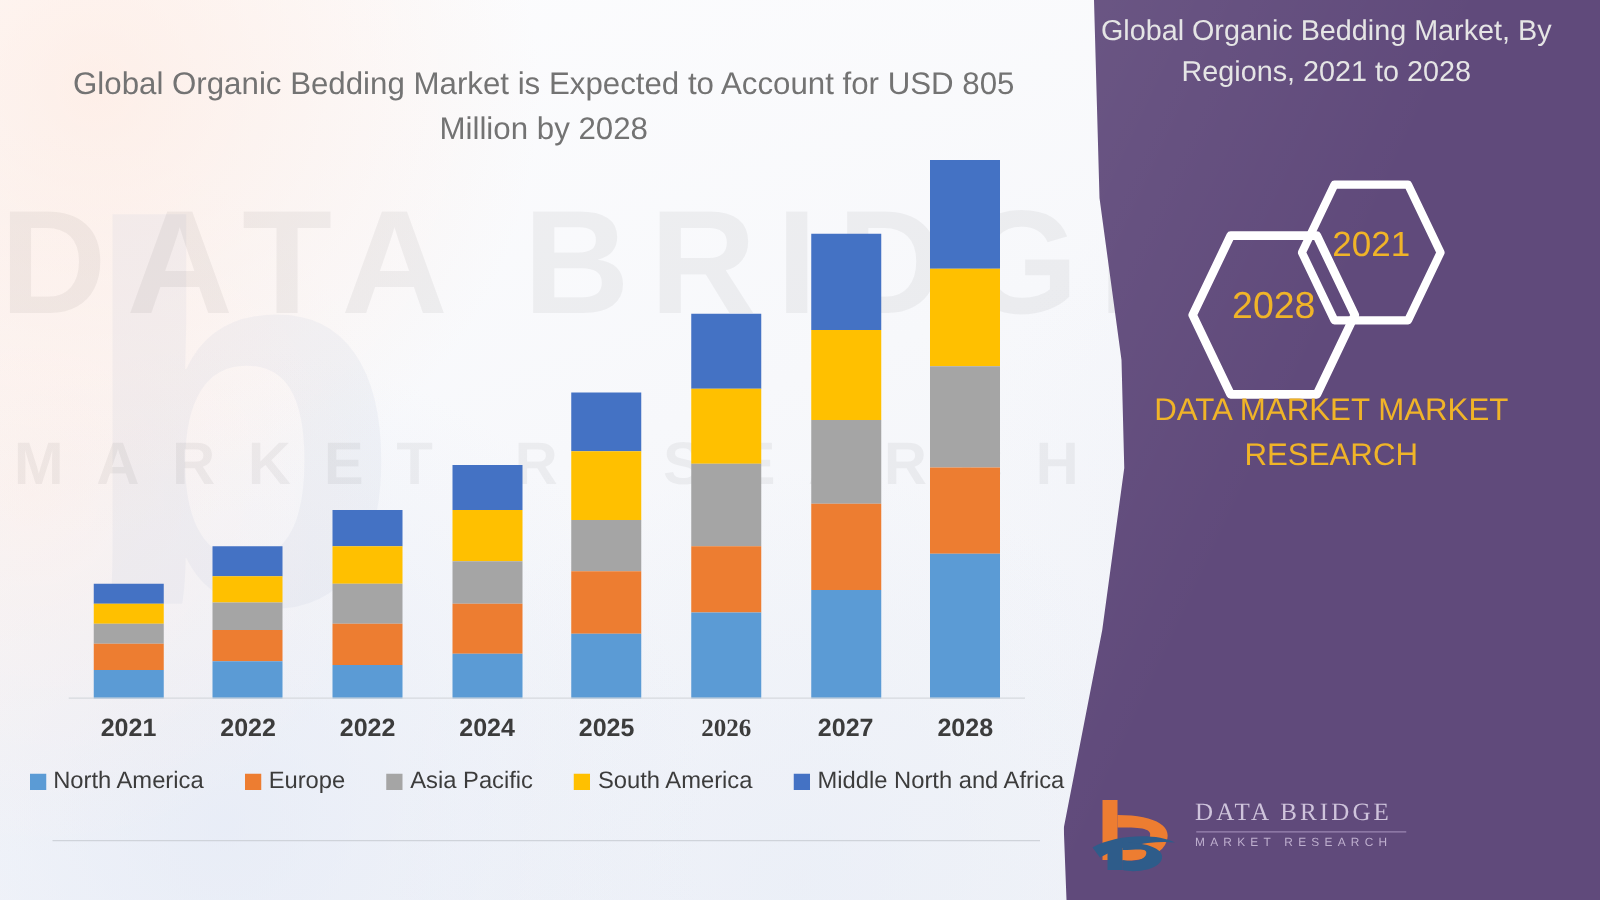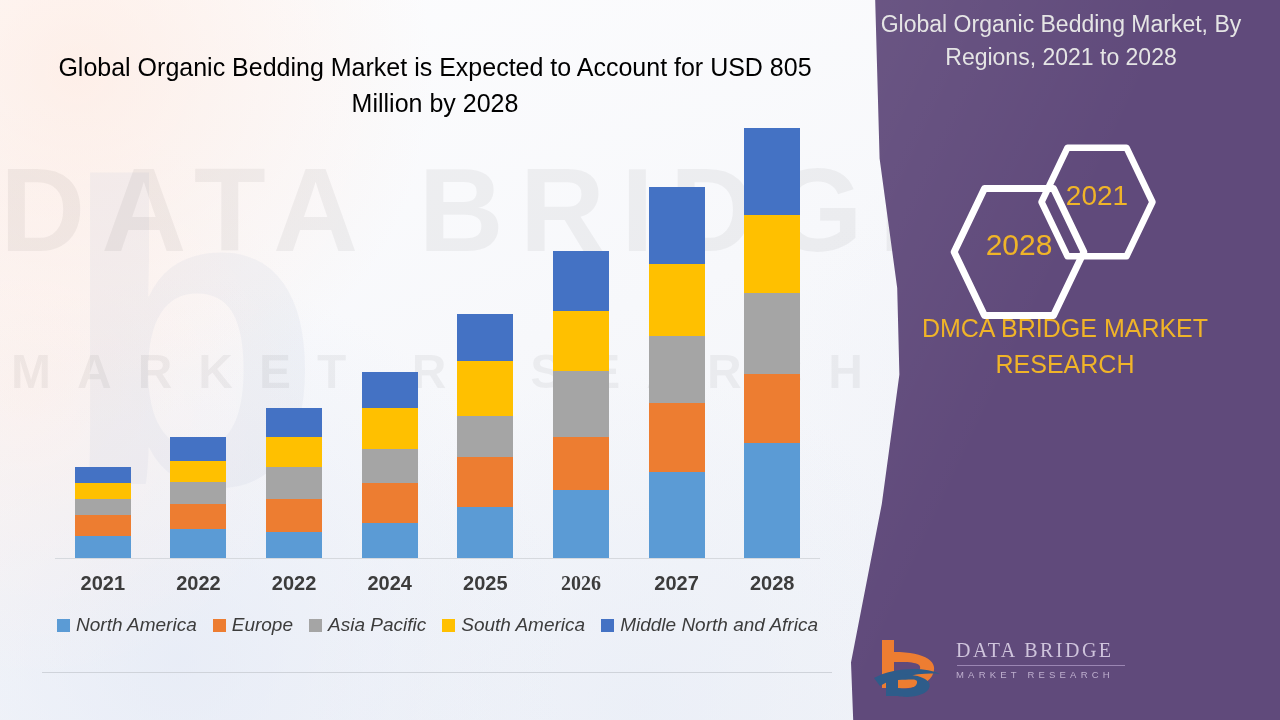--- a/index.html
+++ b/index.html
@@ -58,21 +58,21 @@
     line-height: 1;
     user-select: none;
   }
 
   
   .chart-title {
     position: absolute;
     left: 55px; top: 50px;
     width: 760px;
     text-align: center;
-    color: #000000;
+    color: #737373;
     font-size: 25px;
     line-height: 1.42;
     font-weight: 400;
   }
 
   
   .chart-area {
     position: absolute;
     left: 0; top: 0;
     width: 900px; height: 620px;
@@ -112,23 +112,22 @@
   }
 
   
   .legend {
     position: absolute;
     left: 55px; top: 614px;
     width: 765px;
     display: flex;
     justify-content: center;
     align-items: center;
-    gap: 16px;
+    gap: 33px;
     flex-wrap: nowrap;
-    font-style: italic;
   }
   .legend-item {
     display: flex; align-items: center; gap: 6px;
     white-space: nowrap;
   }
   .legend-swatch {
     width: 13px; height: 13px; flex: 0 0 13px;
   }
   .legend-label {
     font-size: 19px; color: #3c3c3c; font-weight: 400;
@@ -384,21 +383,21 @@
         <span>2028</span>
       </div>
       <div class="hex hex-2021">
         <svg viewBox="0 0 100 100" preserveAspectRatio="none">
           <polygon points="25,4 75,4 97,50 75,96 25,96 3,50" fill="none" stroke="#ffffff" stroke-width="5.5" stroke-linejoin="round"></polygon>
         </svg>
         <span>2021</span>
       </div>
     </div>
 
-    <div class="brand-text">DMCA BRIDGE MARKET RESEARCH</div>
+    <div class="brand-text">DATA MARKET MARKET RESEARCH</div>
 
     <div class="logo">
       <svg width="80" height="64" viewBox="0 0 80 64">
         <path d="M12 6 L12 54 L24 54 L24 6 Z" fill="#ED7D31"></path>
         <path d="M24 18 C56 18 70 28 62 42 C56 52 38 56 24 54 L24 42 C36 44 48 42 50 35 C52 28 40 28 24 28 Z" fill="#ED7D31"></path>
         <path d="M4 44 C22 34 54 32 70 40 C54 38 26 42 10 52 Z" fill="#2E5C8A"></path>
         <path d="M16 40 L16 62 L28 62 L28 40 Z" fill="#2E5C8A"></path>
         <path d="M28 40 C54 40 64 48 58 56 C52 63 36 64 28 62 L28 54 C38 56 46 54 47 49 C48 44 40 46 28 46 Z" fill="#2E5C8A"></path>
       </svg>
       <div class="logo-text">

